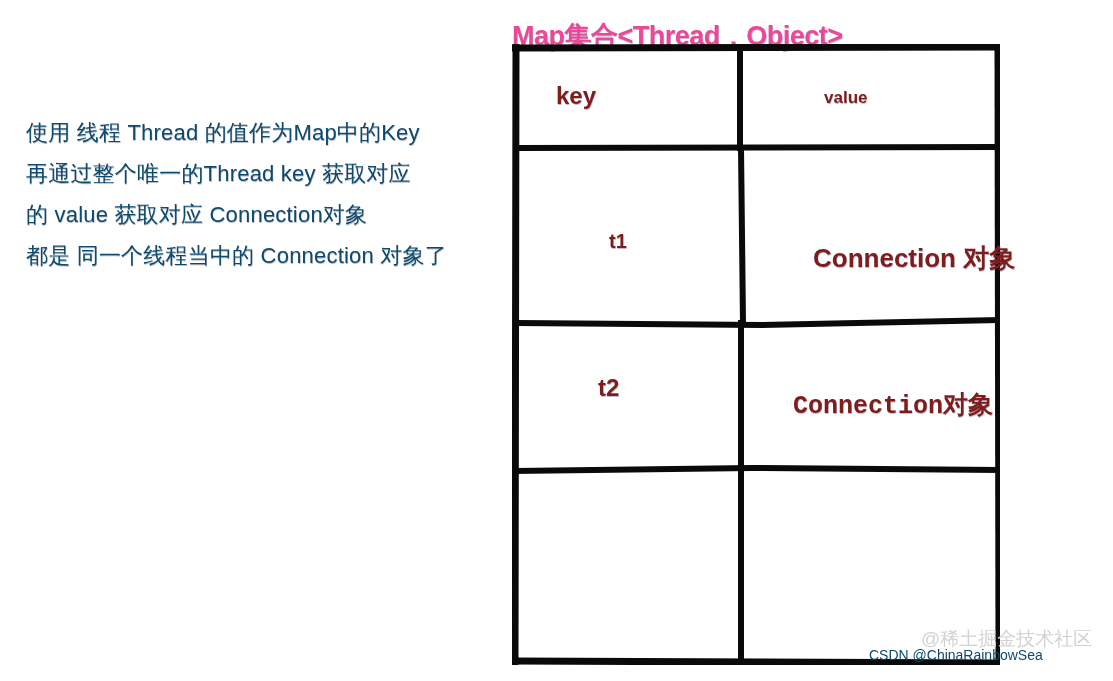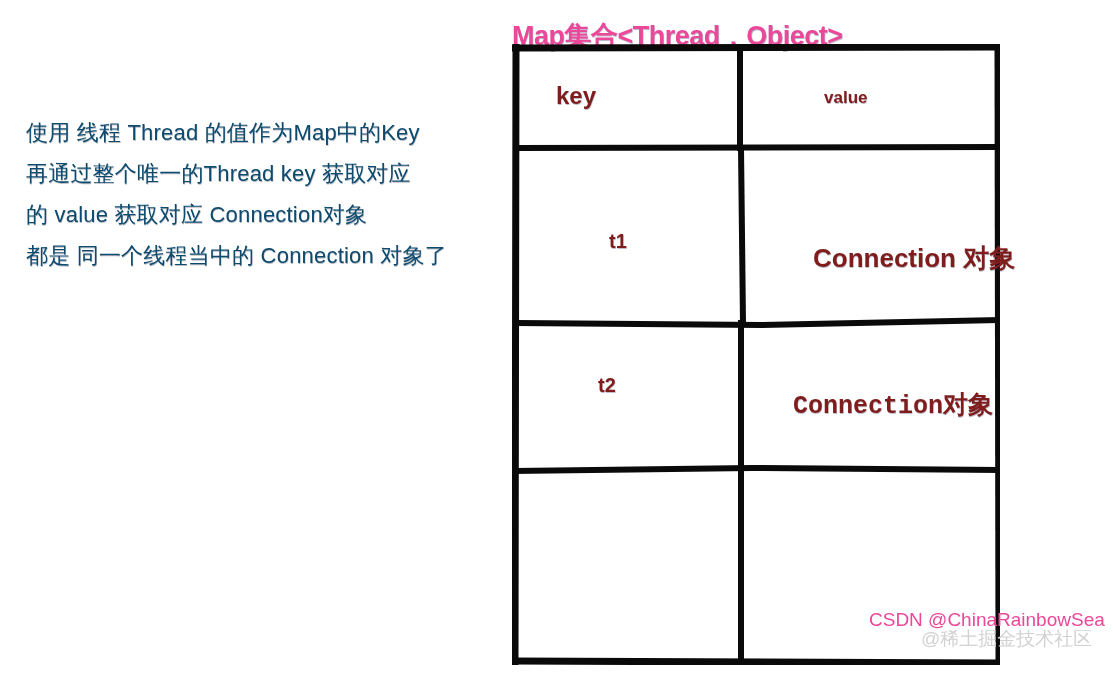--- a/index.html
+++ b/index.html
@@ -75,39 +75,39 @@
     font-weight: bold;
     color: #7f1d1d;
     white-space: nowrap;
     text-shadow: 0.5px 0.5px 0 rgba(40,40,90,0.30);
     z-index: 4;
   }
   .cell-key-header   { left: 556px; top:  82px; font-size: 24px; }
   .cell-value-header { left: 824px; top:  88px; font-size: 17px; }
   .cell-k-t1         { left: 609px; top: 230px; font-size: 20px; }
   .cell-v-t1         { left: 789px; top: 241px; font-size: 26px; margin-left: 24px; }
-  .cell-k-t2         { left: 598px; top: 374px; font-size: 20px; }
+  .cell-k-t2         { left: 598px; top: 374px; font-size: 24px; }
   .cell-v-t2         { left: 793px; top: 388px; font-size: 25px; font-family: Liberation Mono, monospace; }
 
   
   .wm-juejin {
     position: absolute;
     left: 921px;
     top: 626px;
     font-size: 19px;
     color: #d2d2d2;
     white-space: nowrap;
     z-index: 5;
   }
   .wm-csdn {
     position: absolute;
     left: 869px;
-    top: 609px;
-    font-size: 19px;
-    color: #ec4899;
+    top: 647px;
+    font-size: 14px;
+    color: #0c4a6e;
     white-space: nowrap;
     z-index: 5;
   }
 </style>
 </head>
 <body>
 
 <div id="canvas">
 
   <div class="note-block">

